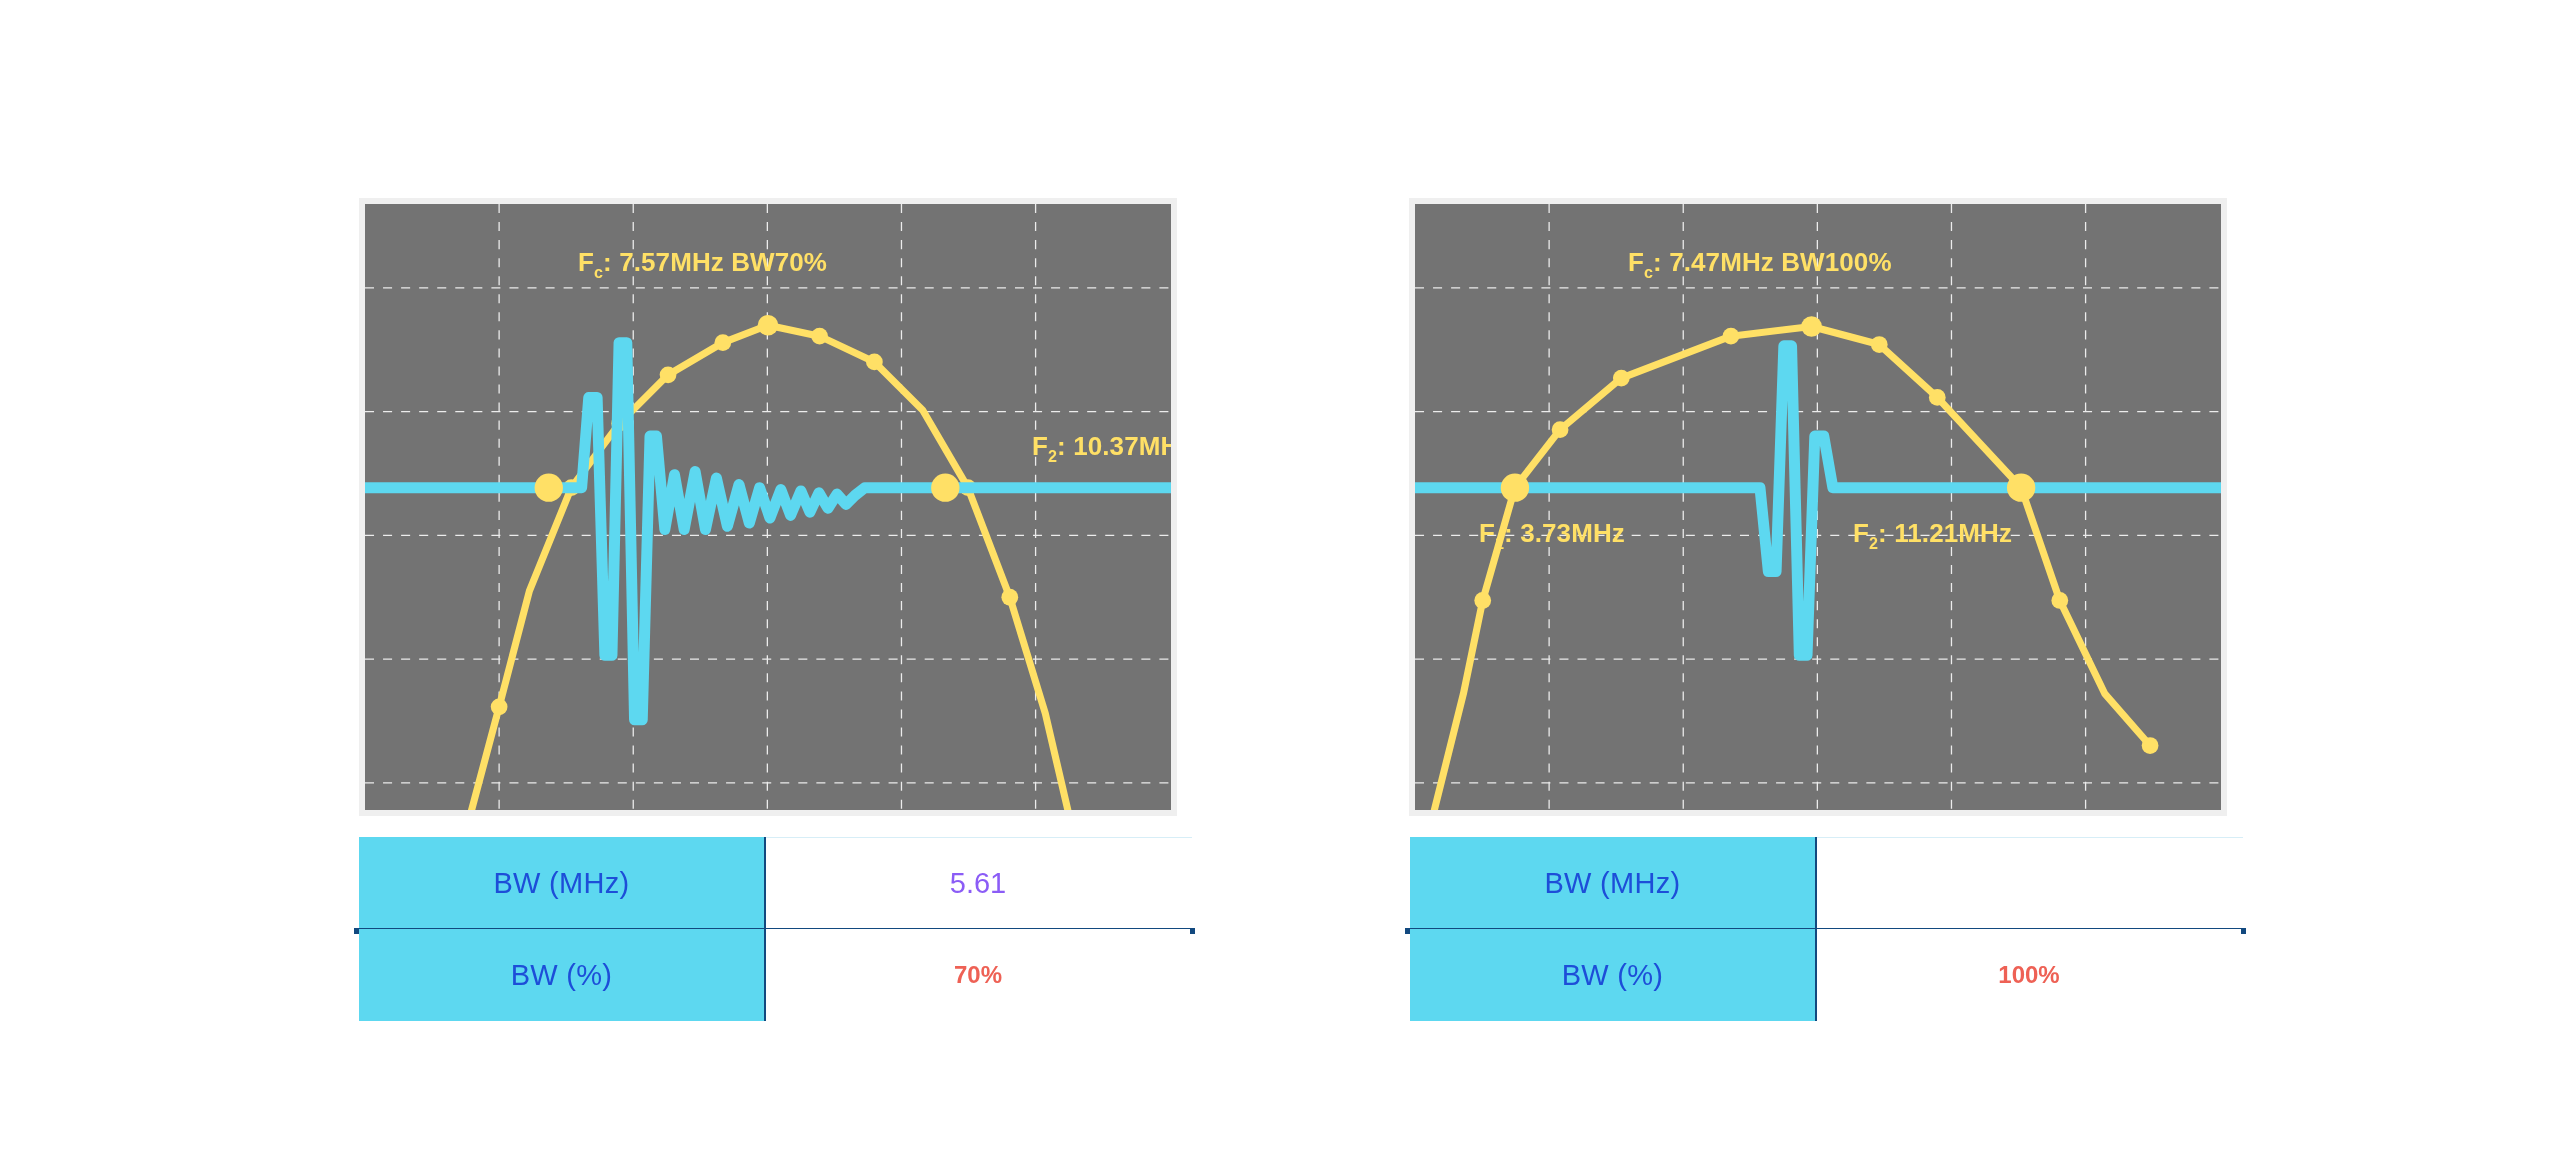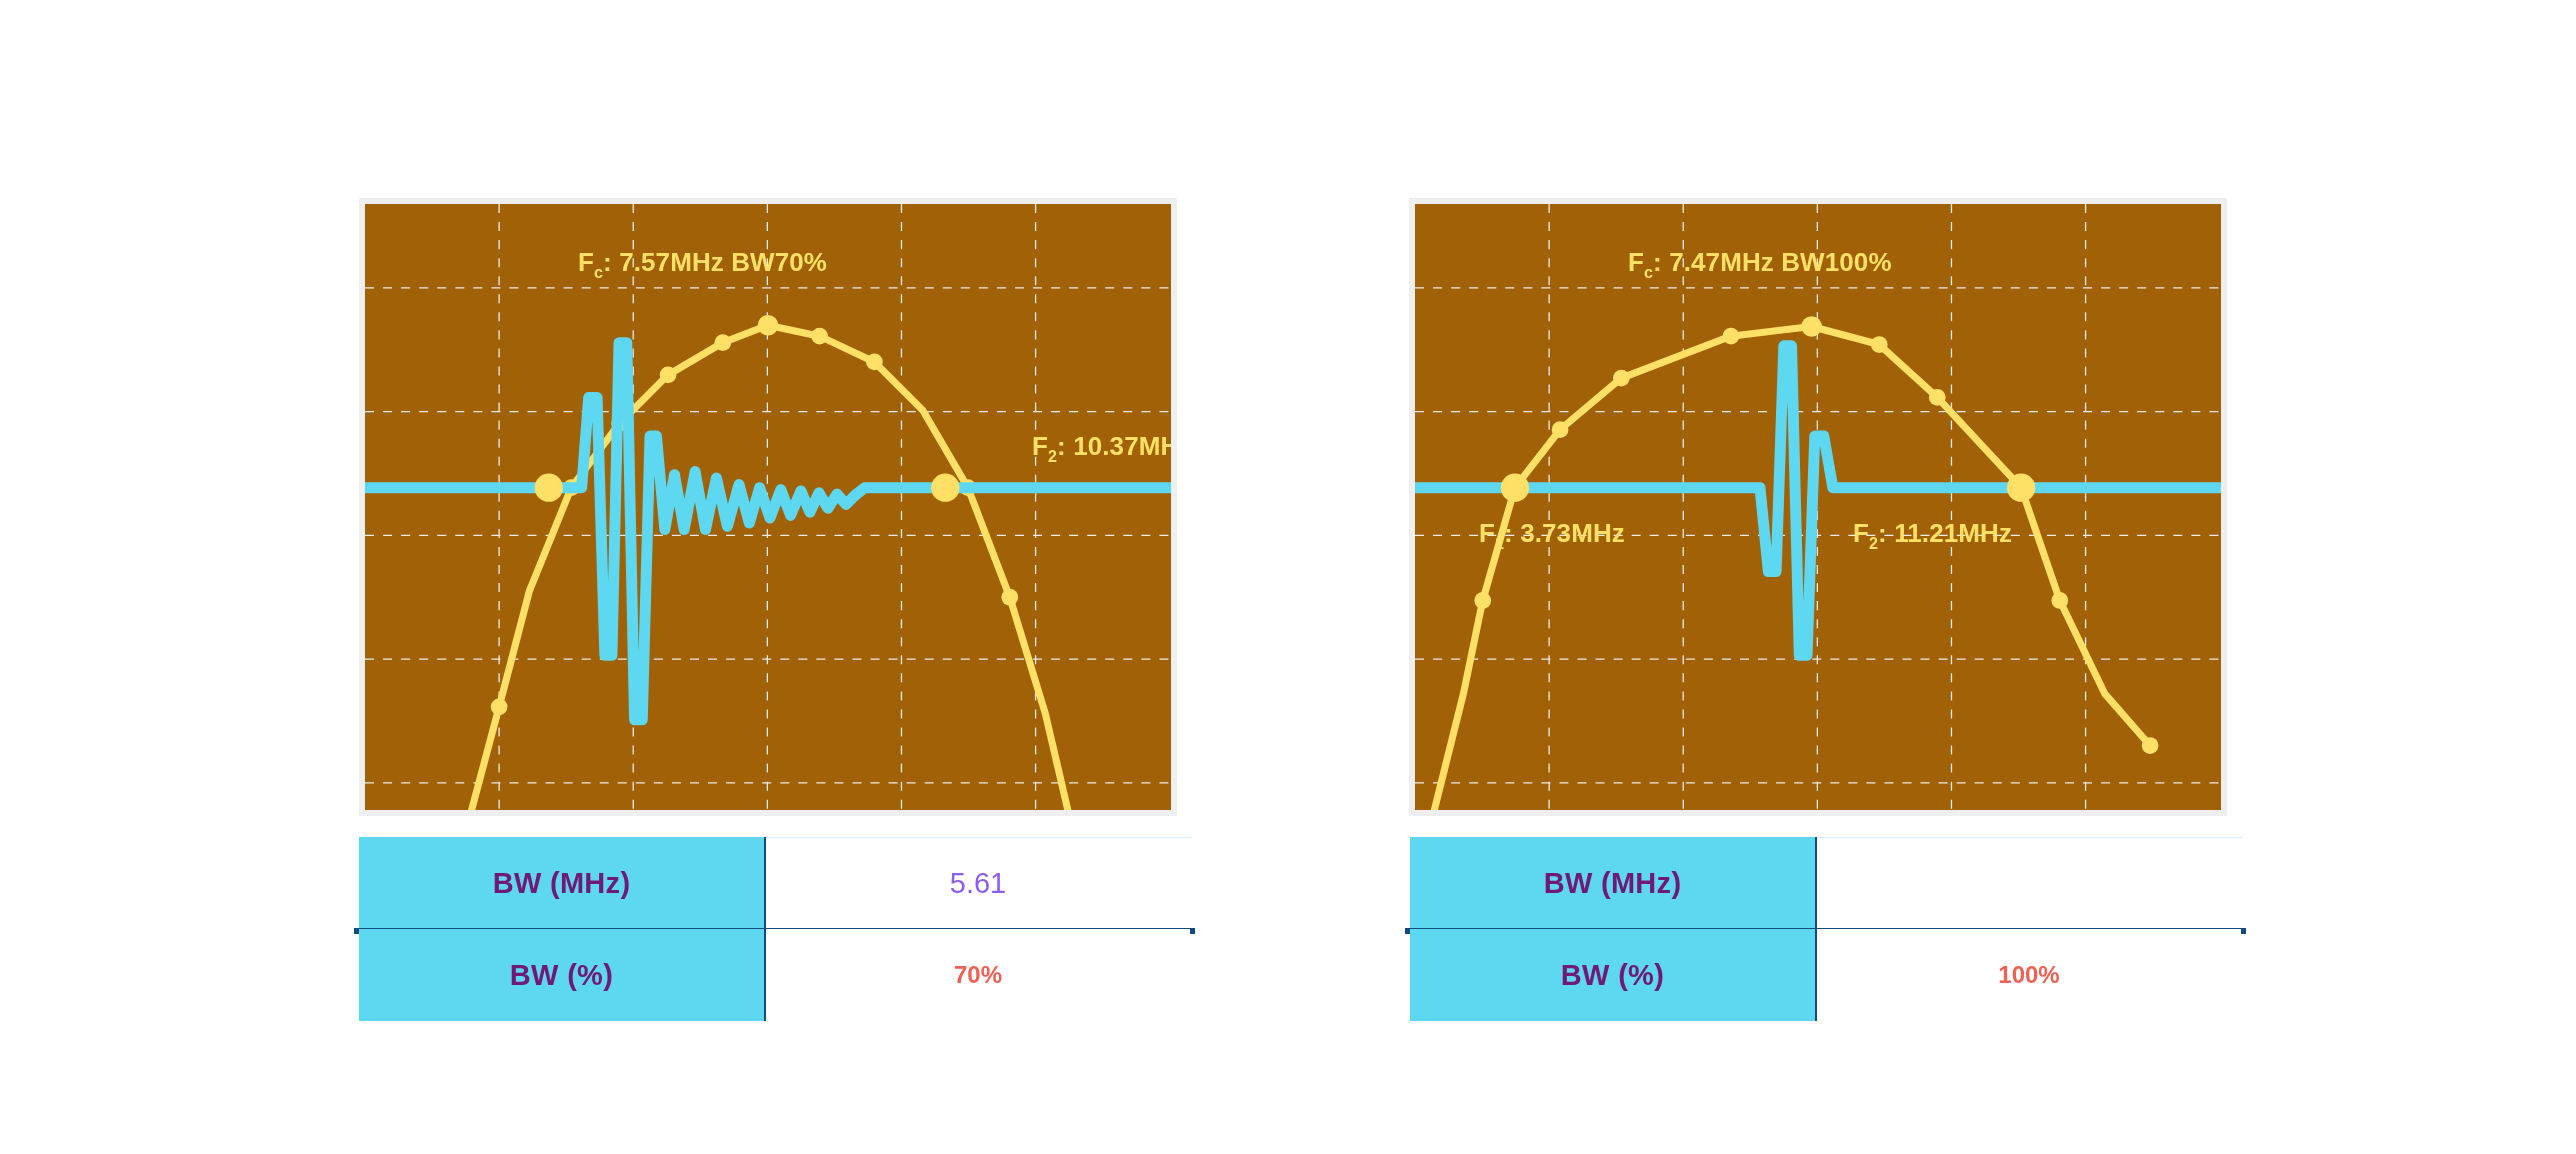--- a/index.html
+++ b/index.html
@@ -12,21 +12,21 @@
   }
   .stage{position:absolute;left:0;top:0;width:2576px;height:1154px;}
 
   .panel{position:absolute;top:0;height:1154px;}
   #panel-left{left:0;width:1288px;}
   #panel-right{left:1288px;width:1288px;}
 
   
   .plot-frame{
     position:absolute;
-    background:#a16207;
+    background:#737373;
     border:6.4px solid #efefef;
     box-sizing:border-box;
     overflow:hidden;
   }
   #plot-left{left:359px;top:198px;width:818px;height:618px;}
   #plot-right{left:121px;top:198px;width:818px;height:618px;text-decoration:underline;}
 
   .plot-svg{position:absolute;left:0;top:0;width:100%;height:100%;display:block;}
 
   
@@ -56,23 +56,23 @@
     display:flex;
     height:50%;
     box-sizing:border-box;
   }
   .res-key{
     width:407px;
     background:#5DD8F0;
     display:flex;align-items:center;justify-content:center;
     box-sizing:border-box;
     border-right:2.6px solid #12497F;
-    color:#701a75;
+    color:#1d4ed8;
     font-size:29px;
-    font-weight:700;
+    font-weight:400;
     letter-spacing:0.3px;
   }
   .res-val{
     flex:1;
     background:#ffffff;
     display:flex;align-items:center;justify-content:center;
     box-sizing:border-box;
     color:#8b5cf6;
     font-size:29px;
     font-weight:400;

